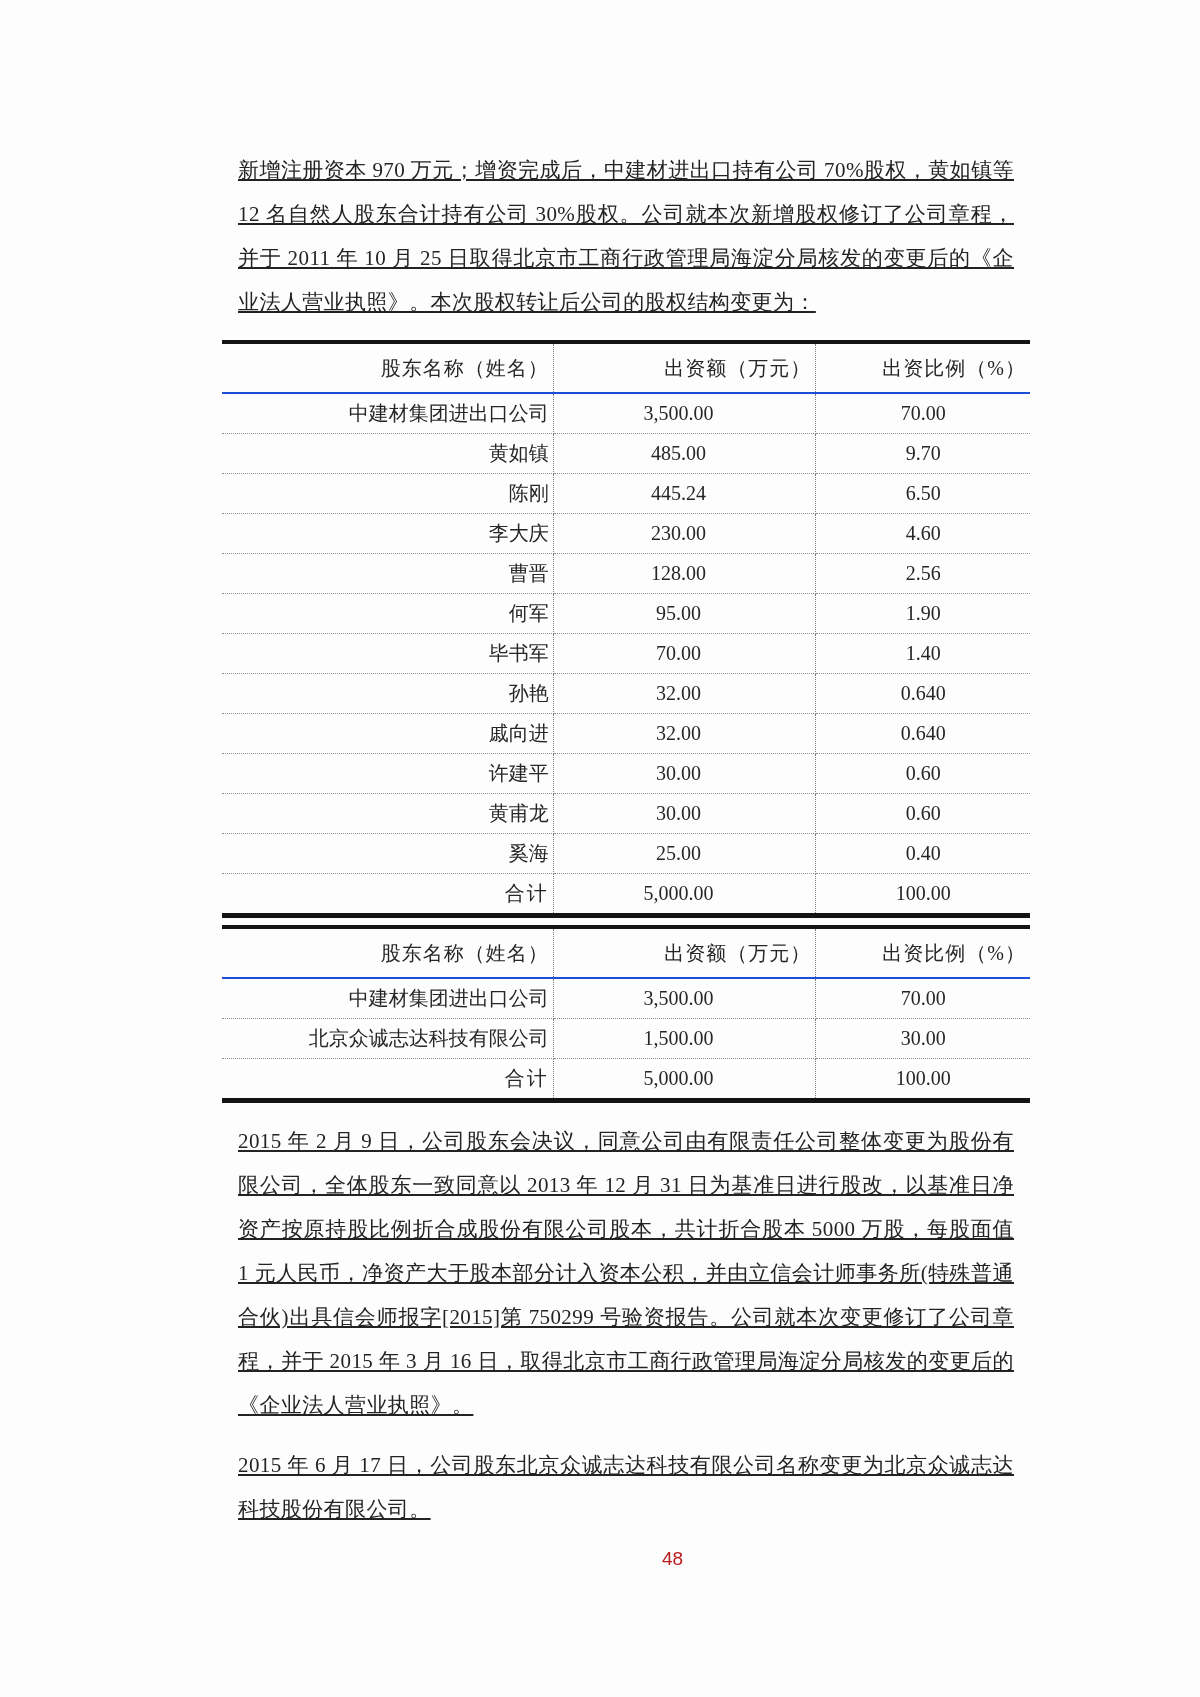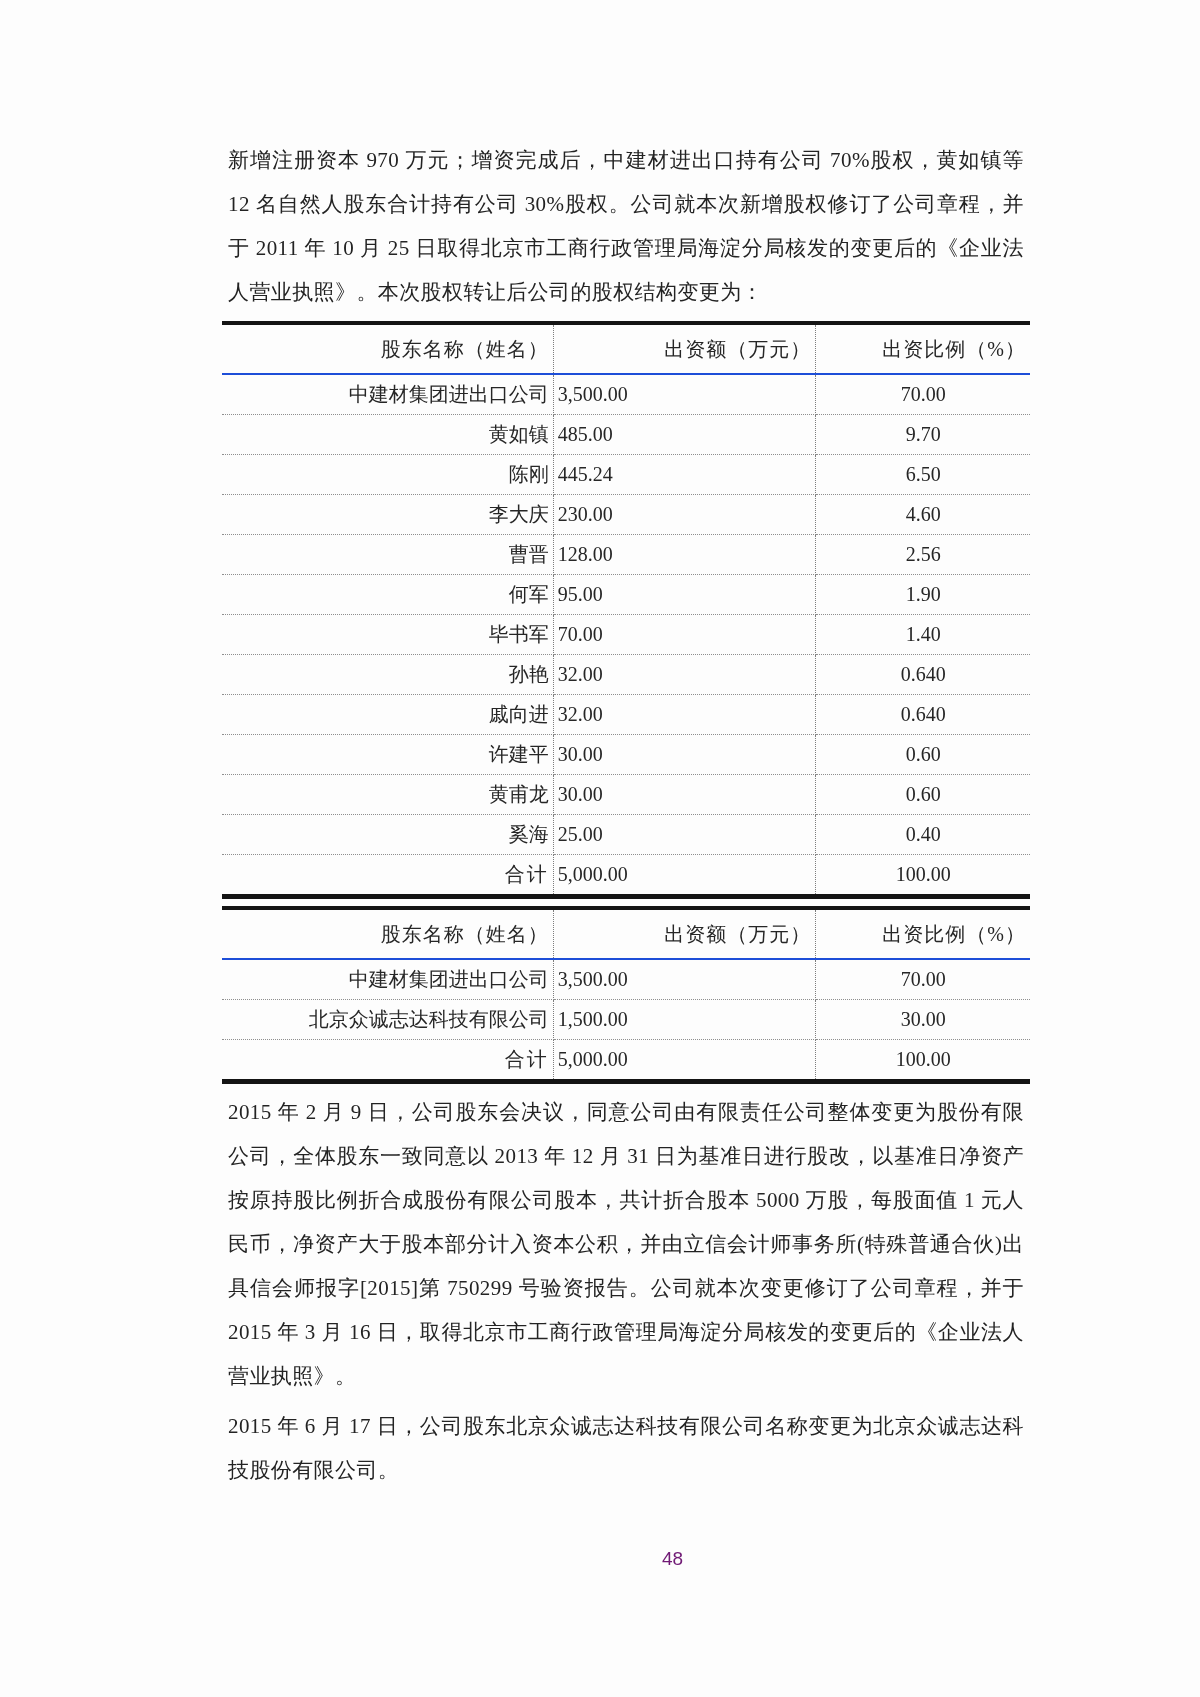--- a/index.html
+++ b/index.html
@@ -11,25 +11,26 @@
     font-family:"Liberation Serif","DejaVu Serif",serif;
     color:#232323;
     overflow:hidden;
   }
   .content {
     position:absolute;
     left:222px; top:132px;
     width:808px;
   }
   .para {
-    margin:6px;
+    margin:16px;
     font-size:21px;
     line-height:44px;
     text-align:justify;
     letter-spacing:0.4px;
+    text-decoration:underline;
   }
   .shares-table {
     width:100%;
     border-collapse:collapse;
     border-top:4px solid #141414;
     border-bottom:5px solid #141414;
     margin:7px 0 4px 0;
     font-size:20px;
     color:#262626;
   }
@@ -43,30 +44,30 @@
   }
   .shares-table td {
     padding:6px 4px 6px 4px;
     border-bottom:1px dotted #8f8f8f;
   }
   .shares-table th:nth-child(1),
   .shares-table td:nth-child(1) { border-right:1px dotted #7d7d7d; }
   .shares-table th:nth-child(2),
   .shares-table td:nth-child(2) { border-right:1px dotted #7d7d7d; }
   .shares-table td.name  { text-align:right;  padding-left:30px; }
-  .shares-table td.amount{ text-align:left; padding-right:16px; }
+  .shares-table td.amount{ text-align:center; padding-right:16px; }
   .shares-table td.ratio { text-align:center; }
   .shares-table tr.total-row td { border-bottom:none; }
   .shares-table tr.total-row td.name { text-align:right; padding-left:0; letter-spacing:2px; }
   .footer {
     position:absolute;
     left:662px; top:1548px;
     font-family:"Liberation Sans","DejaVu Sans",sans-serif;
     font-size:19px;
-    color:#701a75;
+    color:#b91c1c;
   }
   col.c1 { width:41%; }
   col.c2 { width:32.5%; }
   col.c3 { width:26.5%; }
 </style>
 </head>
 <body>
 
 <div class="page">
   <div class="content">

